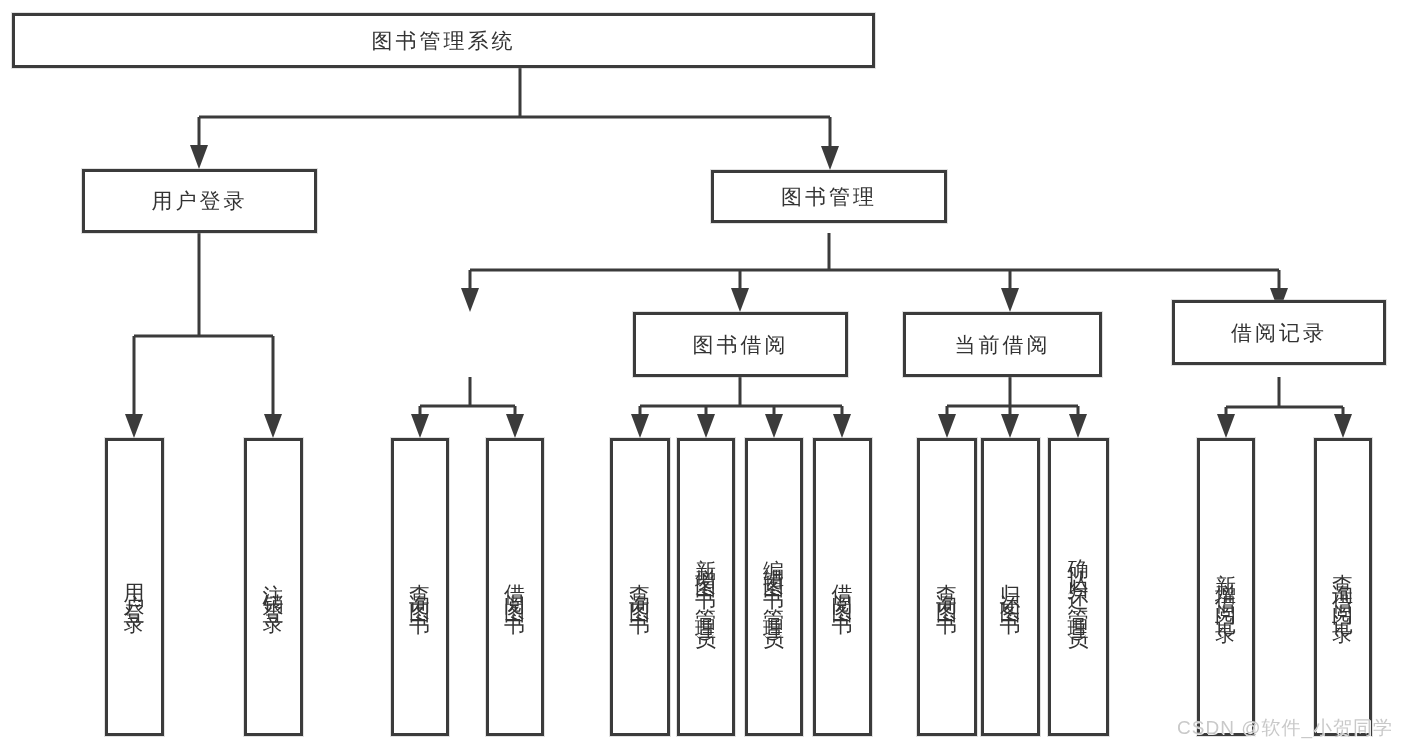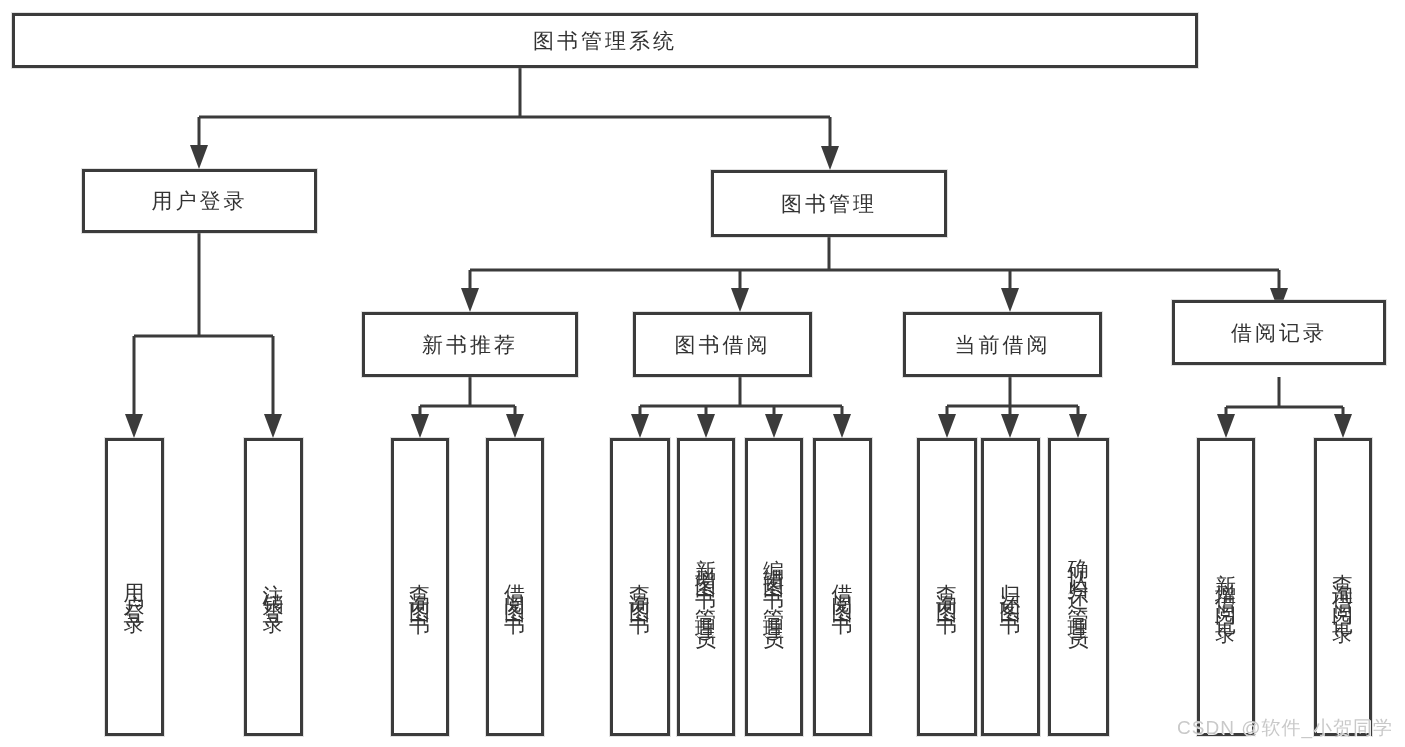--- a/index.html
+++ b/index.html
@@ -66,35 +66,32 @@
       <polygon points="833,414 851,414 842,438" fill="#3b3b3b"></polygon>
       <path d="M 1010 377 L 1010 406 M 947 406 L 1078 406 M 947 406 L 947 420 M 1010 406 L 1010 420 M 1078 406 L 1078 420" stroke="#3b3b3b" stroke-width="3" fill="none"></path>
       <polygon points="938,414 956,414 947,438" fill="#3b3b3b"></polygon>
       <polygon points="1001,414 1019,414 1010,438" fill="#3b3b3b"></polygon>
       <polygon points="1069,414 1087,414 1078,438" fill="#3b3b3b"></polygon>
       <path d="M 1279 377 L 1279 407 M 1226 407 L 1343 407 M 1226 407 L 1226 420 M 1343 407 L 1343 420" stroke="#3b3b3b" stroke-width="3" fill="none"></path>
       <polygon points="1217,414 1235,414 1226,438" fill="#3b3b3b"></polygon>
       <polygon points="1334,414 1352,414 1343,438" fill="#3b3b3b"></polygon>
     </svg>
 
-  <div class="node" style="left:12px;top:13px;width:1186px;height:55px">
+  <div class="node" style="left:12px;top:13px;width:863px;height:55px">
     <span class="label">图书管理系统</span>
   </div>
 
   <div class="node" style="left:82px;top:169px;width:235px;height:64px">
     <span class="label">用户登录</span>
   </div>
-  <div class="node" style="left:711px;top:170px;width:236px;height:67px">
+  <div class="node" style="left:711px;top:170px;width:236px;height:53px">
     <span class="label">图书管理</span>
   </div>
 
-  <div class="node" style="left:362px;top:312px;width:216px;height:65px">
-    <span class="label">新书推荐</span>
-  </div>
-  <div class="node" style="left:633px;top:312px;width:179px;height:65px">
+  <div class="node" style="left:633px;top:312px;width:215px;height:65px">
     <span class="label">图书借阅</span>
   </div>
   <div class="node" style="left:903px;top:312px;width:199px;height:65px">
     <span class="label">当前借阅</span>
   </div>
   <div class="node" style="left:1172px;top:300px;width:214px;height:65px">
     <span class="label">借阅记录</span>
   </div>
 
   <div class="node leaf" style="left:105px;top:438px;width:59px;height:298px">

